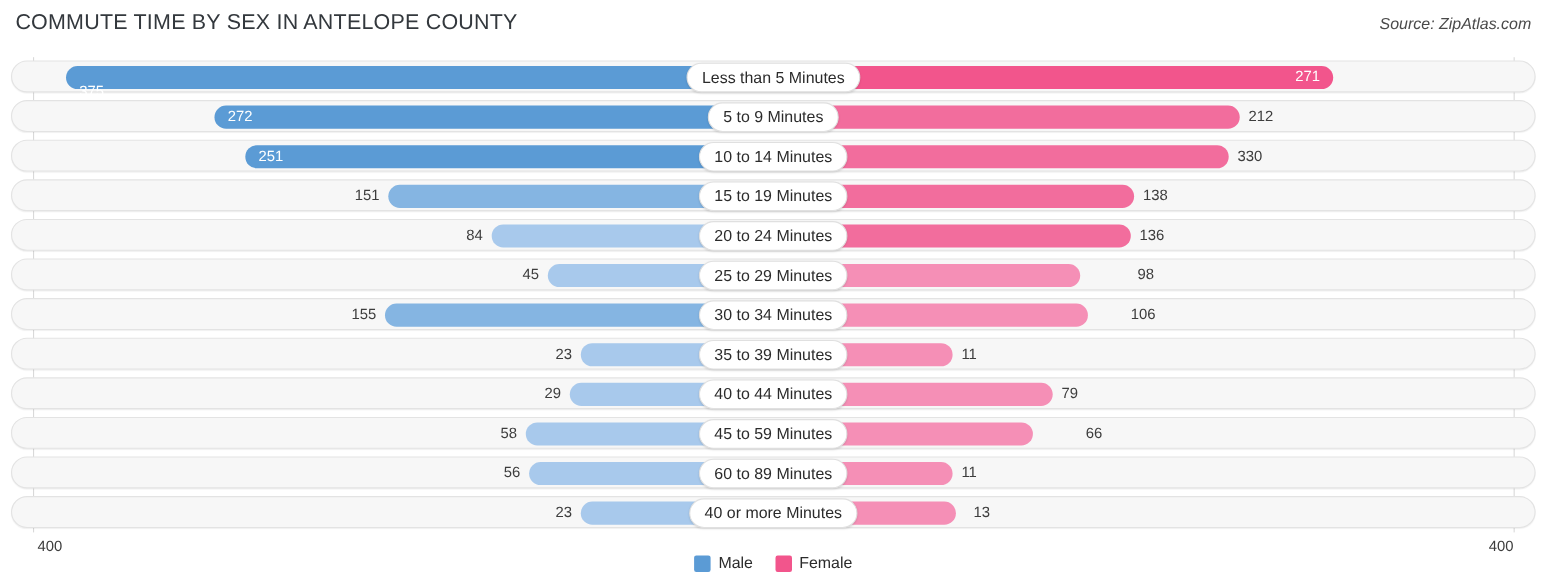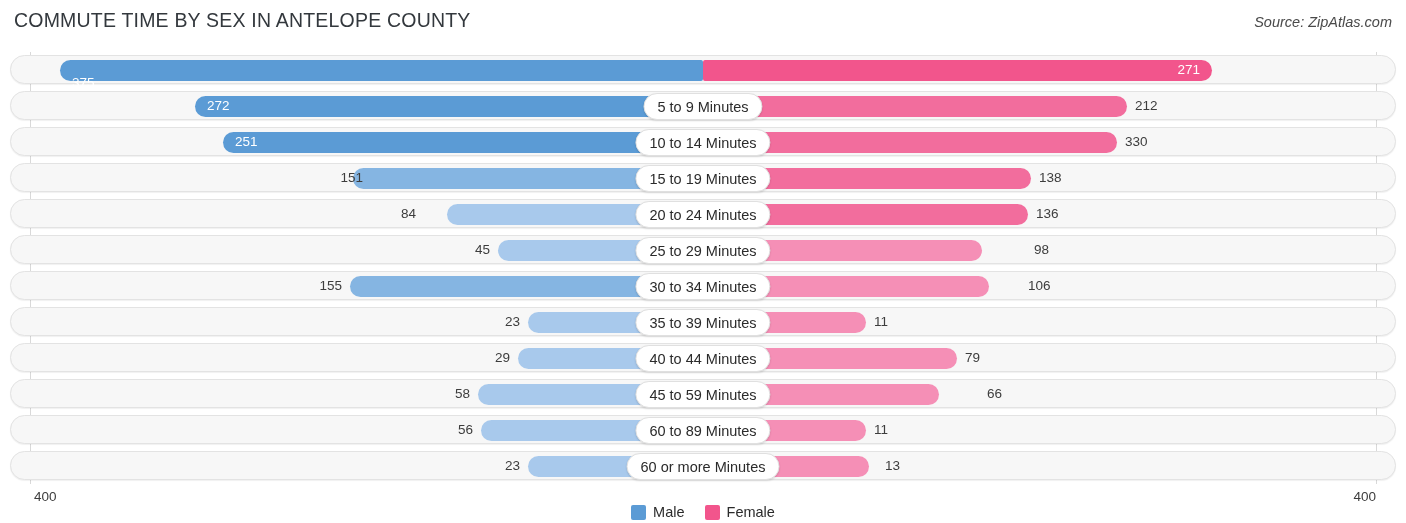--- a/index.html
+++ b/index.html
@@ -114,20 +114,21 @@
   <div class="plot">
     <div class="gridline gl-left"></div>
     <div class="gridline gl-right"></div>
     <div class="rows" id="rows">
         <div class="row">
           <div class="track"></div>
           <div class="bar bar-male" style="left: 60px; width: 643px; background: rgb(91, 155, 213);"></div>
           <div class="bar bar-female" style="left: 703px; width: 509px; background: rgb(242, 85, 140);"></div>
           <div class="val val-in" style="left: 72px; margin-top: 13px;">375</div>
           <div class="val val-in" style="left: 1200px; transform: translateX(-100%);">271</div>
+          <div class="pill" style="left: 703px;">Less than 5 Minutes</div>
         </div>
         <div class="row">
           <div class="track"></div>
           <div class="bar bar-male" style="left: 195px; width: 508px; background: rgb(91, 155, 213);"></div>
           <div class="bar bar-female" style="left: 703px; width: 424px; background: rgb(242, 109, 157);"></div>
           <div class="val val-in" style="left: 207px;">272</div>
           <div class="val val-out" style="left: 1135px;">212</div>
           <div class="pill" style="left: 703px;">5 to 9 Minutes</div>
         </div>
         <div class="row">
@@ -135,29 +136,29 @@
           <div class="bar bar-male" style="left: 223px; width: 480px; background: rgb(91, 155, 213);"></div>
           <div class="bar bar-female" style="left: 703px; width: 414px; background: rgb(242, 109, 157);"></div>
           <div class="val val-in" style="left: 235px;">251</div>
           <div class="val val-out" style="left: 1125px;">330</div>
           <div class="pill" style="left: 703px;">10 to 14 Minutes</div>
         </div>
         <div class="row">
           <div class="track"></div>
           <div class="bar bar-male" style="left: 353px; width: 350px; background: rgb(133, 181, 226);"></div>
           <div class="bar bar-female" style="left: 703px; width: 328px; background: rgb(242, 109, 157);"></div>
-          <div class="val val-out" style="left: 363px; transform: translateX(-100%);">151</div>
+          <div class="val val-out" style="left: 345px; transform: translateX(-100%);">151</div>
           <div class="val val-out" style="left: 1039px;">138</div>
           <div class="pill" style="left: 703px;">15 to 19 Minutes</div>
         </div>
         <div class="row">
           <div class="track"></div>
           <div class="bar bar-male" style="left: 447px; width: 256px; background: rgb(168, 201, 236);"></div>
           <div class="bar bar-female" style="left: 703px; width: 325px; background: rgb(242, 109, 157);"></div>
-          <div class="val val-out" style="left: 416px; transform: translateX(-100%);">84</div>
+          <div class="val val-out" style="left: 439px; transform: translateX(-100%);">84</div>
           <div class="val val-out" style="left: 1036px;">136</div>
           <div class="pill" style="left: 703px;">20 to 24 Minutes</div>
         </div>
         <div class="row">
           <div class="track"></div>
           <div class="bar bar-male" style="left: 498px; width: 205px; background: rgb(168, 201, 236);"></div>
           <div class="bar bar-female" style="left: 703px; width: 279px; background: rgb(245, 143, 182);"></div>
           <div class="val val-out" style="left: 490px; transform: translateX(-100%);">45</div>
           <div class="val val-out" style="left: 1034px;">98</div>
           <div class="pill" style="left: 703px;">25 to 29 Minutes</div>
@@ -201,21 +202,21 @@
           <div class="val val-out" style="left: 473px; transform: translateX(-100%);">56</div>
           <div class="val val-out" style="left: 874px;">11</div>
           <div class="pill" style="left: 703px;">60 to 89 Minutes</div>
         </div>
         <div class="row">
           <div class="track"></div>
           <div class="bar bar-male" style="left: 528px; width: 175px; background: rgb(168, 201, 236);"></div>
           <div class="bar bar-female" style="left: 703px; width: 166px; background: rgb(245, 143, 182);"></div>
           <div class="val val-out" style="left: 520px; transform: translateX(-100%);">23</div>
           <div class="val val-out" style="left: 877px; margin-left: 8px;">13</div>
-          <div class="pill" style="left: 703px;">60 or more Minutes</div>
+          <div class="pill" style="left: 703px;">40 or more Minutes</div>
         </div>
       </div>
   </div>
 
   <div class="axis-label axis-left">400</div>
   <div class="axis-label axis-right">400</div>
 
   <div class="legend" id="legend">
       <div class="leg-item">
         <span class="leg-swatch" style="background: rgb(91, 155, 213);"></span>

